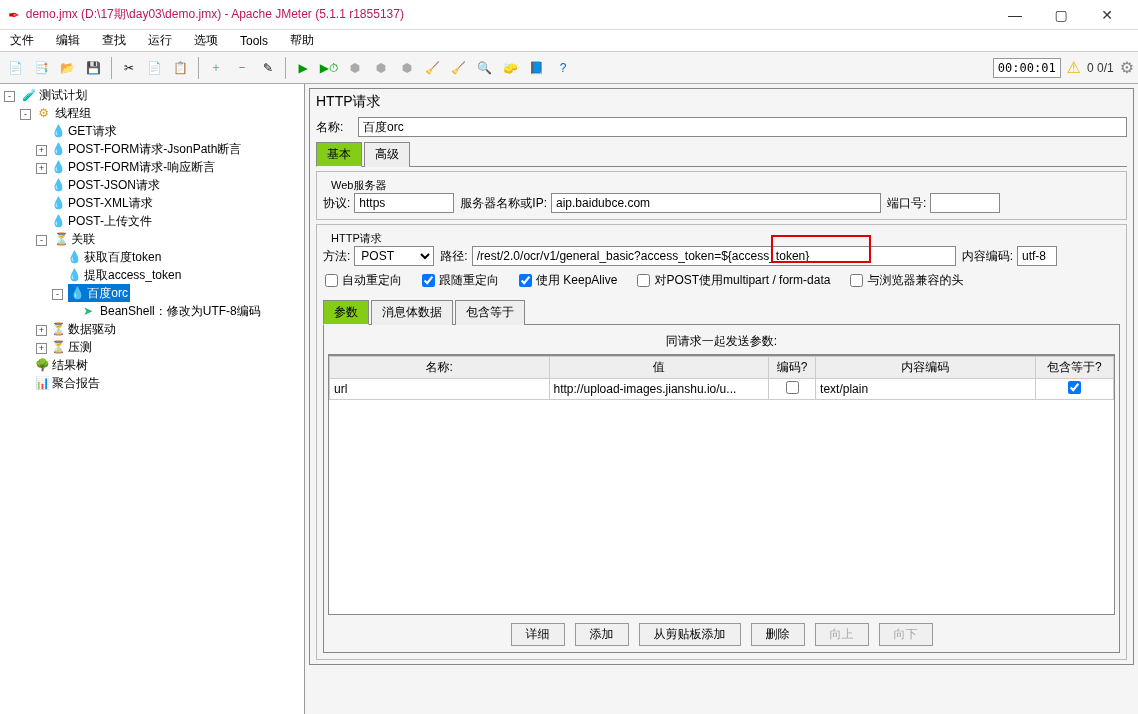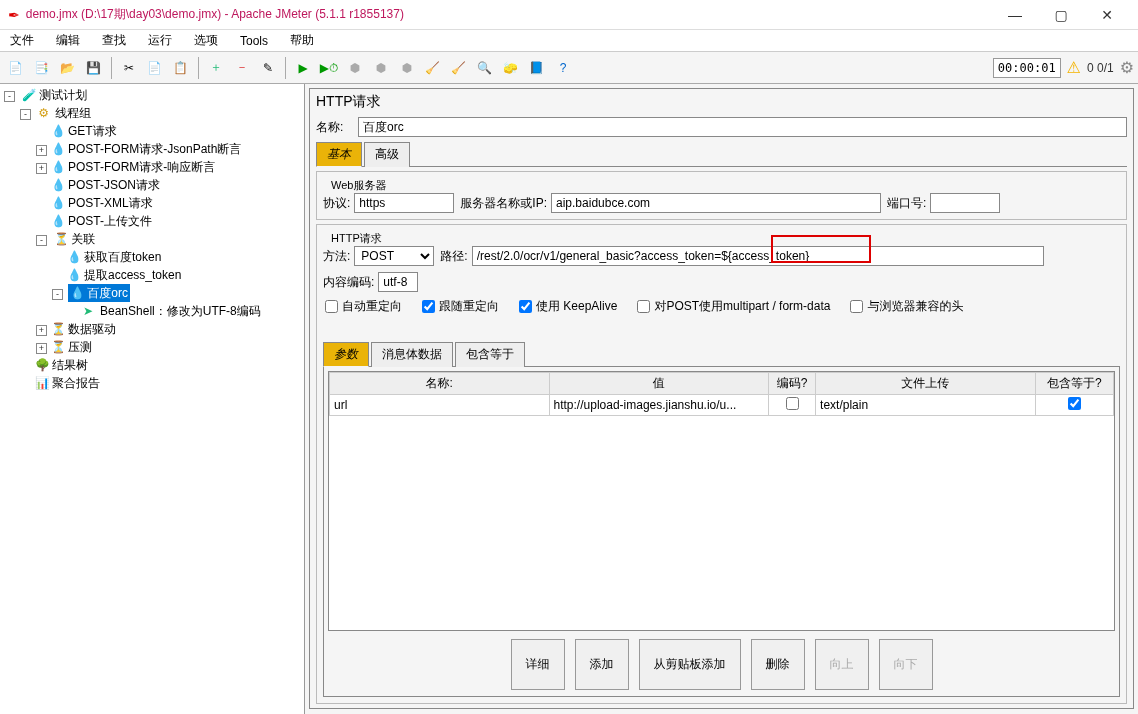--- a/index.html
+++ b/index.html
@@ -37,40 +37,40 @@
 .tree .leafic { color: #2b7; }
 .tree .treeic { color: #2b7; }
 .rightpane { flex: 1; background: #f5f5f5; padding: 4px; overflow: auto; }
 .panel { border: 1px solid #888; background: #f5f5f5; padding: 4px 6px; }
 .panel .ptitle { font-size: 14px; margin-bottom: 6px; }
 .formrow { display: flex; align-items: center; margin-bottom: 4px; gap: 4px; }
 .formrow label { min-width: 38px; }
 .formrow input[type="text"] { flex: 1; border: 1px solid #888; padding: 2px 4px; height: 20px; background: #fff; }
 .tabs { display: flex; border-bottom: 1px solid #888; margin-top: 2px; }
 .tab { padding: 3px 10px; border: 1px solid #888; border-bottom: none; margin-right: 2px; background: #eee; position: relative; top: 1px; }
-.tab.active { background: #eab308; border-bottom: 1px solid #f5f5f5; font-style: italic; }
+.tab.active { background: #84cc16; border-bottom: 1px solid #f5f5f5; }
 .fieldset { border: 1px solid #bbb; padding: 6px; margin-top: 4px; }
 .fieldset .legend { margin-top: -12px; margin-left: 4px; background: #f5f5f5; padding: 0 4px; display: inline-block; font-size: 11px;}
 .fieldset .inner { display: flex; align-items: center; gap: 6px; flex-wrap: wrap; }
 .fieldset .inner .fcell { display: flex; align-items: center; gap: 4px; }
 .fieldset select { border: 1px solid #888; padding: 1px 2px; height: 20px; background: #fff; width: 80px; }
 .fieldset input[type="text"] { border: 1px solid #888; padding: 2px 4px; height: 20px; background: #fff; }
-.pathfield { width: 572px; }
+.pathfield { width: 484px; }
 .checks { display: flex; gap: 20px; padding: 6px 2px; flex-wrap: wrap;}
 .checks label { display: flex; align-items: center; gap: 4px; }
-.innertabs { display: flex; border-bottom: 1px solid #888; margin-top: 20px; }
+.innertabs { display: flex; border-bottom: 1px solid #888; margin-top: 4px; }
 .innertabs .tab { font-size: 12px; }
 .paramtitle { text-align: center; padding: 4px; border-bottom: 1px solid #888;}
 .paramtable { width: 100%; border-collapse: collapse; }
 .paramtable th, .paramtable td { border: 1px solid #ccc; padding: 2px 4px; text-align: left; font-size: 12px; height: 18px; }
 .paramtable th { background: #eee; font-weight: normal; text-align: center;}
 .paramtable td.center { text-align: center; }
 .paramarea { border: 1px solid #888; height: 260px; background: #fff; overflow: auto; }
 .parambtns { display: flex; justify-content: center; gap: 10px; padding: 8px 0 2px; }
-.parambtns button { padding: 16px 14px; border: 1px solid #999; background: #f0f0f0; font-family: Liberation Mono, monospace; }
+.parambtns button { padding: 2px 14px; border: 1px solid #999; background: #f0f0f0; font-family: Liberation Mono, monospace; }
 .parambtns button:disabled { color: #aaa; }
 .redbox { position: absolute; border: 2px solid #d00; pointer-events: none; }
 .httpfs { position: relative; }
 </style>
 </head>
 <body>
 
 <div class="titlebar">
   <span class="feather">✒</span>
   <span class="title">demo.jmx (D:\17期\day03\demo.jmx) - Apache JMeter (5.1.1 r1855137)</span>
@@ -290,28 +290,29 @@
             </label>
         </div>
 
         <div class="innertabs">
           <div class="tab active">参数</div>
           <div class="tab">消息体数据</div>
           <div class="tab">包含等于</div>
         </div>
 
         <div style="border:1px solid #888; border-top:none; padding:4px;">
+          <div class="paramtitle">同请求一起发送参数:</div>
           <div class="paramarea">
             <table class="paramtable">
               <thead>
                 <tr>
                   <th style="width:28%">名称:</th>
                   <th style="width:28%">值</th>
                   <th style="width:6%">编码?</th>
-                  <th style="width:28%">文件上传</th>
+                  <th style="width:28%">内容编码</th>
                   <th style="width:10%">包含等于?</th>
                 </tr>
               </thead>
               <tbody>
                 <tr>
                   <td>url</td>
                   <td>http://upload-images.jianshu.io/u...</td>
                   <td class="center"><input type="checkbox" style=""></td>
                   <td>text/plain</td>
                   <td class="center"><input type="checkbox" checked="" style=""></td>

